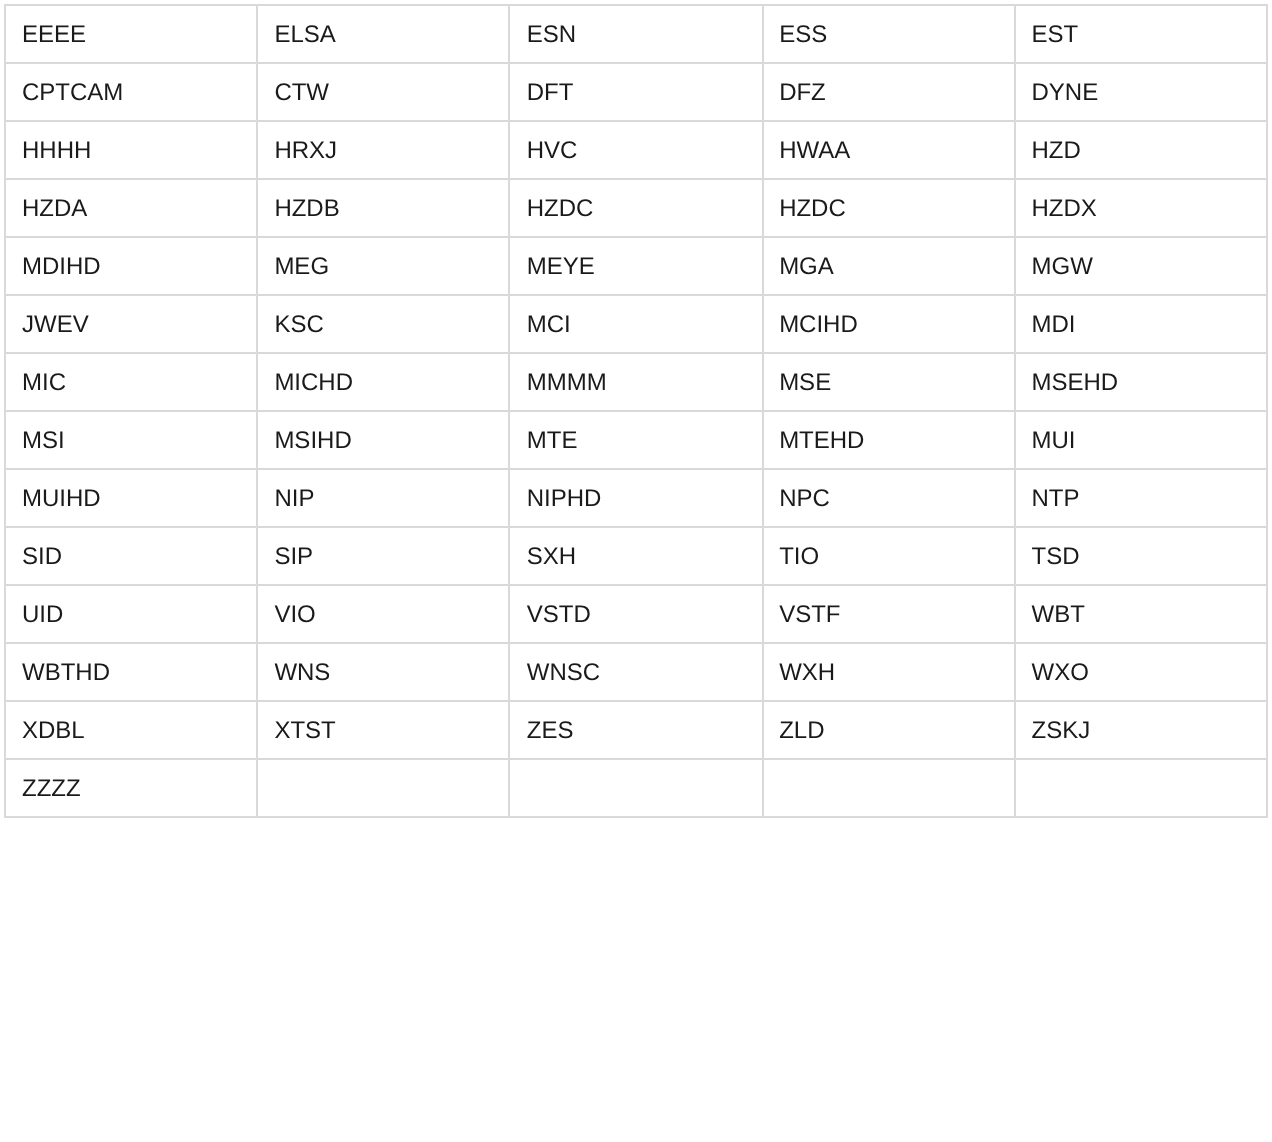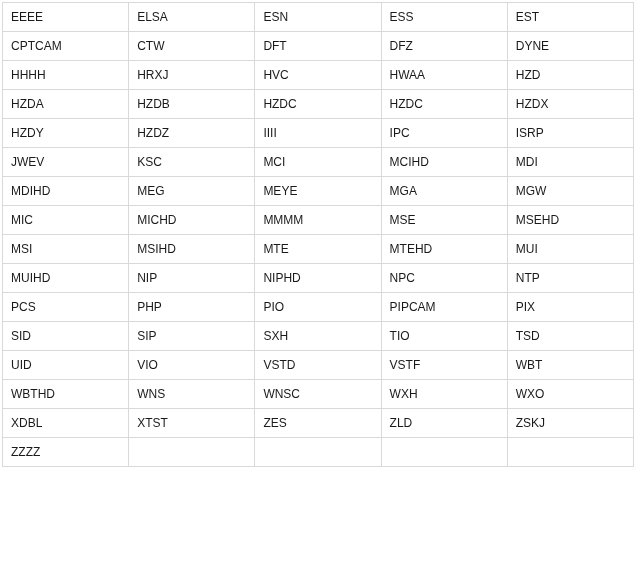--- a/index.html
+++ b/index.html
@@ -61,39 +61,32 @@
         <td>HZD</td>
       </tr>
       <tr>
         <td>HZDA</td>
         <td>HZDB</td>
         <td>HZDC</td>
         <td>HZDC</td>
         <td>HZDX</td>
       </tr>
       <tr>
-        <td>HZDY</td>
-        <td>HZDZ</td>
-        <td>IIII</td>
-        <td>IPC</td>
-        <td>ISRP</td>
+        <td>MDIHD</td>
+        <td>MEG</td>
+        <td>MEYE</td>
+        <td>MGA</td>
+        <td>MGW</td>
       </tr>
       <tr>
         <td>JWEV</td>
         <td>KSC</td>
         <td>MCI</td>
         <td>MCIHD</td>
         <td>MDI</td>
-      </tr>
-      <tr>
-        <td>MDIHD</td>
-        <td>MEG</td>
-        <td>MEYE</td>
-        <td>MGA</td>
-        <td>MGW</td>
       </tr>
       <tr>
         <td>MIC</td>
         <td>MICHD</td>
         <td>MMMM</td>
         <td>MSE</td>
         <td>MSEHD</td>
       </tr>
       <tr>
         <td>MSI</td>
@@ -101,27 +94,20 @@
         <td>MTE</td>
         <td>MTEHD</td>
         <td>MUI</td>
       </tr>
       <tr>
         <td>MUIHD</td>
         <td>NIP</td>
         <td>NIPHD</td>
         <td>NPC</td>
         <td>NTP</td>
-      </tr>
-      <tr>
-        <td>PCS</td>
-        <td>PHP</td>
-        <td>PIO</td>
-        <td>PIPCAM</td>
-        <td>PIX</td>
       </tr>
       <tr>
         <td>SID</td>
         <td>SIP</td>
         <td>SXH</td>
         <td>TIO</td>
         <td>TSD</td>
       </tr>
       <tr>
         <td>UID</td>

